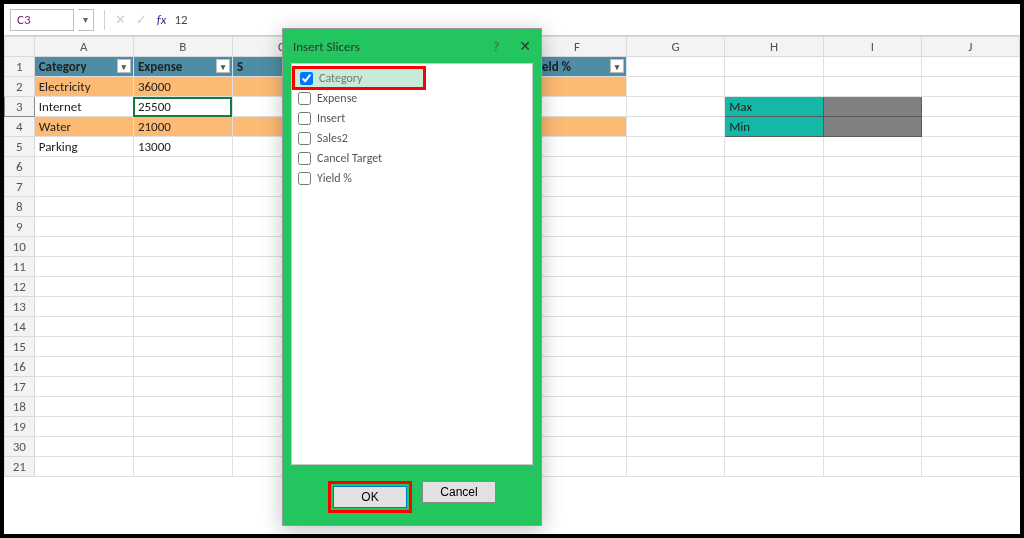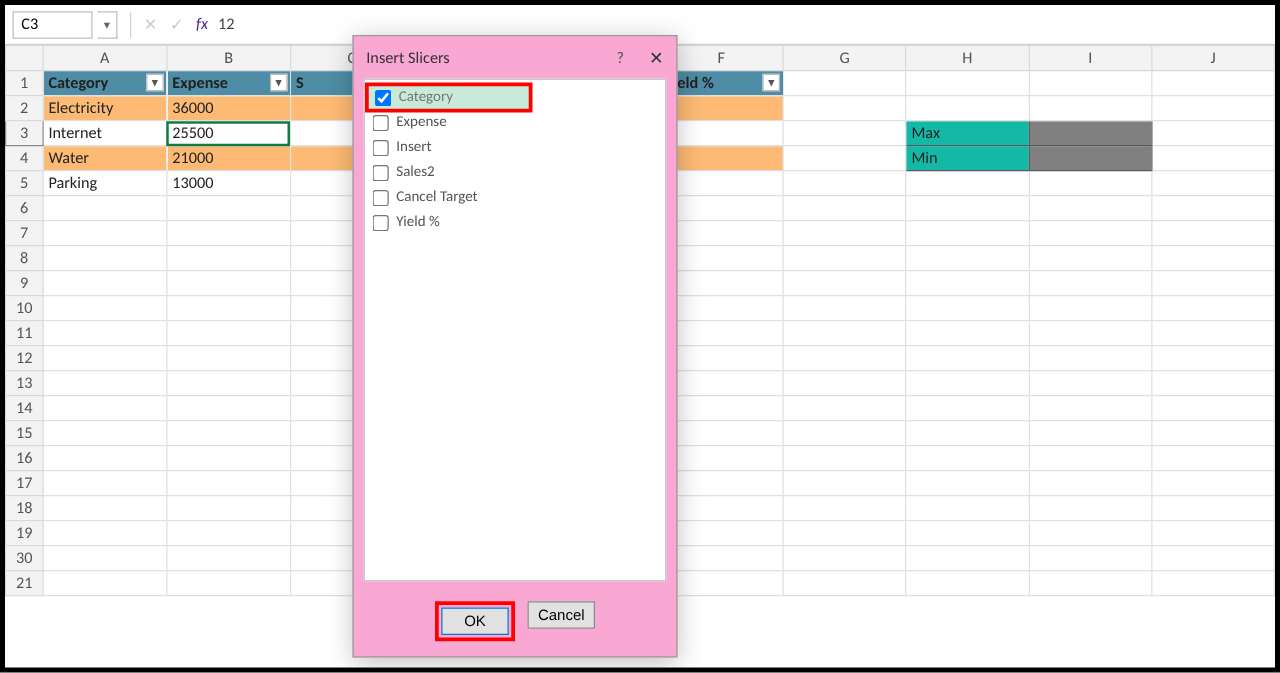--- a/index.html
+++ b/index.html
@@ -26,21 +26,21 @@
     background: #fff;
   }
   .name-box {
     width: 64px;
     height: 22px;
     border: 1px solid #bfbfbf;
     display: flex;
     align-items: center;
     padding: 0 6px;
     font-size: 13px;
-    color: #000000;
+    color: #701a75;
   }
   .name-dd {
     width:16px;height:22px;border:1px solid #bfbfbf;border-left:none;
     display:flex;align-items:center;justify-content:center;color:#666;font-size:10px;
   }
   .sep { width:1px;height:20px;background:#d0d0d0;margin:0 6px; }
   .fx-icons { display:flex;gap:10px;align-items:center;color:#999;font-size:13px; }
   .fx-icons .disabled{color:#ccc;}
   .fx { font-style: italic; color:#4c1d95; }
   .formula-input {
@@ -106,21 +106,21 @@
   .grey-label { background:#14b8a6;color:#fff;font-weight:normal;border:1px solid #5a5a5a !important; }
   .grey-val { background:#808080;border:1px solid #5a5a5a !important; }
 
   
   .dialog {
     position:absolute;
     left:278px;
     top:24px;
     width:260px;
     height:498px;
-    background:#f9a8d4;
+    background:#22c55e;
     border:1px solid #999;
     box-shadow:0 4px 20px rgba(0,0,0,.25);
     z-index:50;
     display:flex;flex-direction:column;
   }
   .dlg-title {
     height:34px;display:flex;align-items:center;justify-content:space-between;
     padding:0 10px;color:#333;font-size:13px;
   }
   .dlg-title .ttl { flex:1; }
@@ -135,21 +135,21 @@
     padding:2px 6px;height:20px;color:#555;font-size:12px;
   }
   .cb-row.selected { background:#c8ead8; color:#777;}
   .cb-row input { width:13px;height:13px;margin:0; }
   .highlight-red { outline:3px solid #ff0000; outline-offset:-1px; }
   .dlg-footer {
     display:flex;justify-content:center;gap:10px;
     padding:8px 10px 12px 10px;
   }
   .btn {
-    width:54px;height:22px;border:1px solid #8a8a8a;background:#e1e1e1;
+    width:74px;height:22px;border:1px solid #8a8a8a;background:#e1e1e1;
     font-size:12px;cursor:pointer;
   }
   .btn.primary { border:1px solid #0078d4; background:#e1e1e1; }
   .ok-wrap { padding:2px; border:3px solid #ff0000; }
 </style>
 </head>
 <body>
 
 <div class="top-bar">
   <div class="name-box">C3</div>

